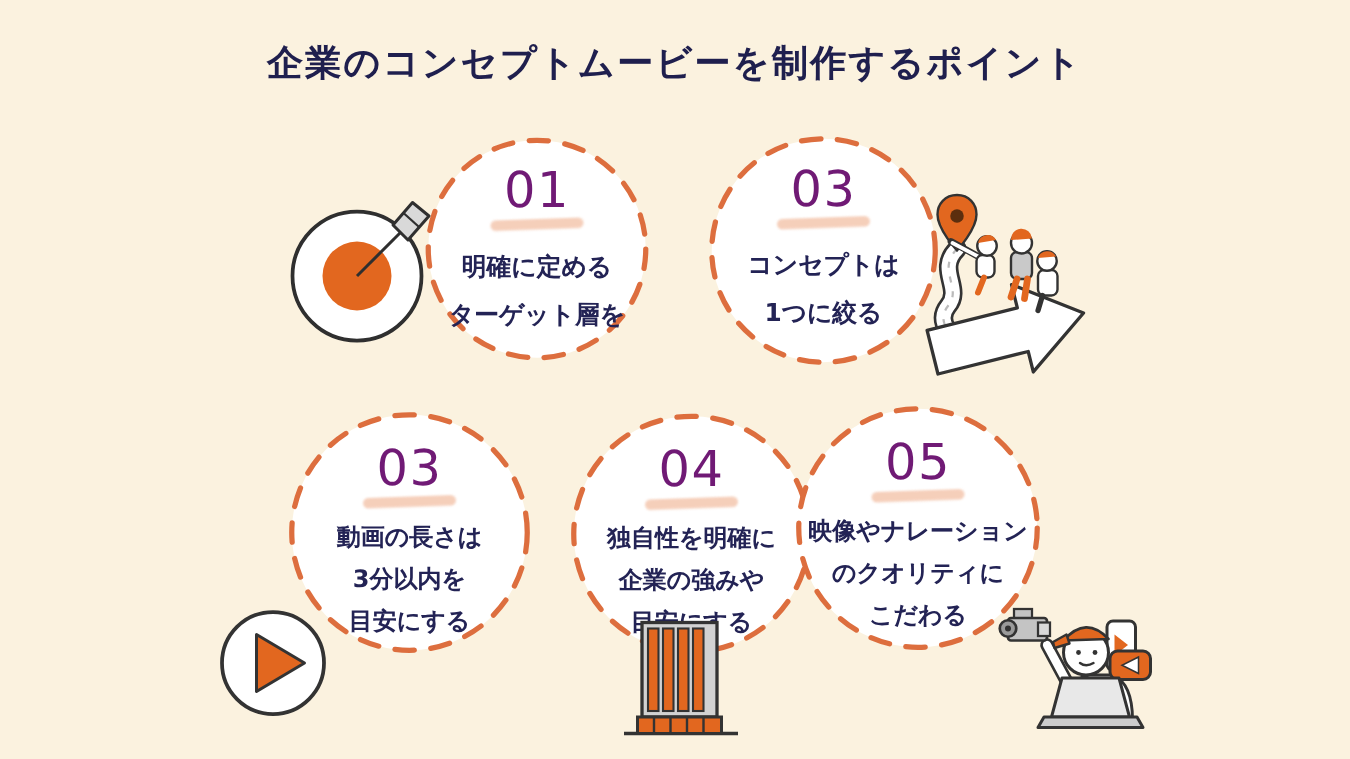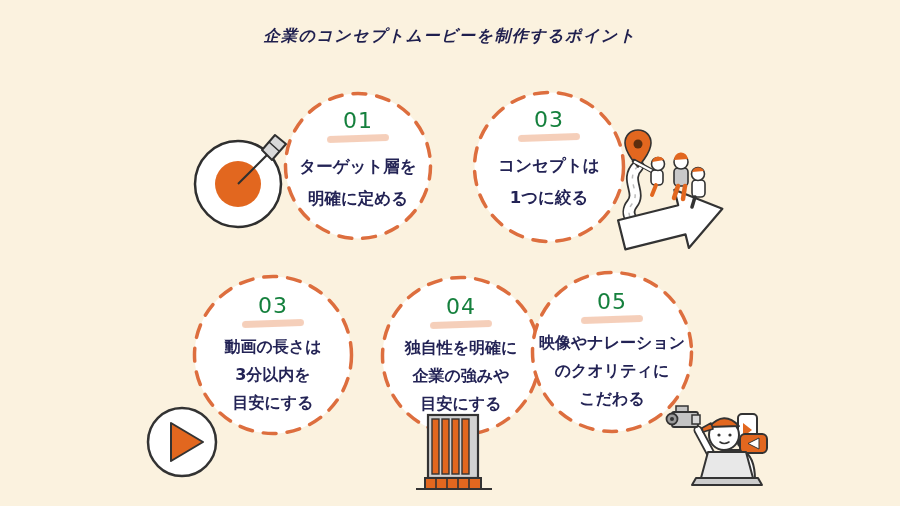--- a/index.html
+++ b/index.html
@@ -4,28 +4,28 @@
 <style>
   html,body{margin:0;padding:0;}
   body{
     width:900px;height:506px;position:relative;overflow:hidden;
     background:#FBF2DF;
     font-family:"DejaVu Sans","Liberation Sans",sans-serif;
   }
   .stage{position:absolute;inset:0;}
   .title{
     position:absolute;top:26px;left:0;width:900px;
-    text-align:center;font-size:16px;font-weight:bold;
-    color:#1F1F4E;letter-spacing:1.5px;margin:0;font-style:italic;
+    text-align:center;font-size:24px;font-weight:bold;
+    color:#1F1F4E;letter-spacing:1.5px;margin:0;
   }
   .card{position:absolute;display:flex;flex-direction:column;align-items:center;}
   .card .ring{position:absolute;inset:0;}
   .card .content{position:relative;display:flex;flex-direction:column;align-items:center;width:100%;}
   .num{
-    font-size:22px;line-height:1;color:#15803d;letter-spacing:1px;
+    font-size:33px;line-height:1;color:#701a75;letter-spacing:1px;
     font-weight:normal;
   }
   .brush{
     display:block;width:62px;height:7px;margin-top:3px;
     background:#F4C7AF;border-radius:6px;
     transform:rotate(-2deg);filter:blur(0.6px);opacity:.85;
   }
   .lines{
     display:flex;flex-direction:column;align-items:center;
     font-weight:bold;color:#232355;white-space:nowrap;
@@ -54,22 +54,22 @@
   <h1 class="title">企業のコンセプトムービーを制作するポイント</h1>
 
   <div class="card row1 c1">
     <svg class="ring" width="152" height="152">
       <circle cx="76" cy="76" r="72.5" fill="#FFFFFF" stroke="#DD6E3E" stroke-width="3.5" stroke-dasharray="13 11" stroke-linecap="round"></circle>
     </svg>
     <div class="content">
       <span class="num">01</span>
       <span class="brush"></span>
       <div class="lines">
+        <span>明確に定める</span>
         <span>ターゲット層を</span>
-        <span>明確に定める</span>
       </div>
     </div>
   </div>
 
   <div class="card row1 c2">
     <svg class="ring" width="156" height="156">
       <circle cx="78" cy="78" r="74.5" fill="#FFFFFF" stroke="#DD6E3E" stroke-width="3.5" stroke-dasharray="13 11" stroke-linecap="round"></circle>
     </svg>
     <div class="content">
       <span class="num">03</span>

